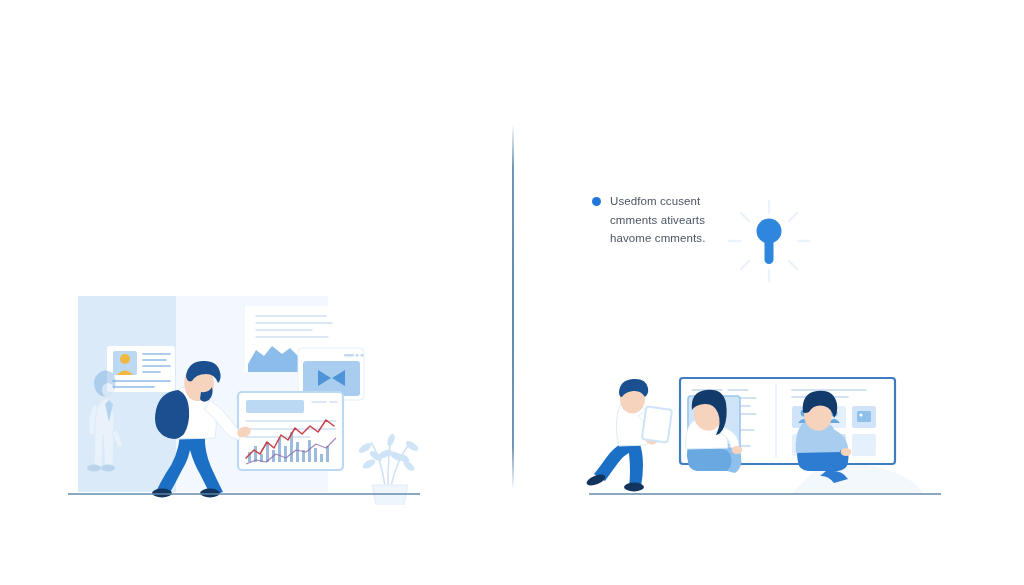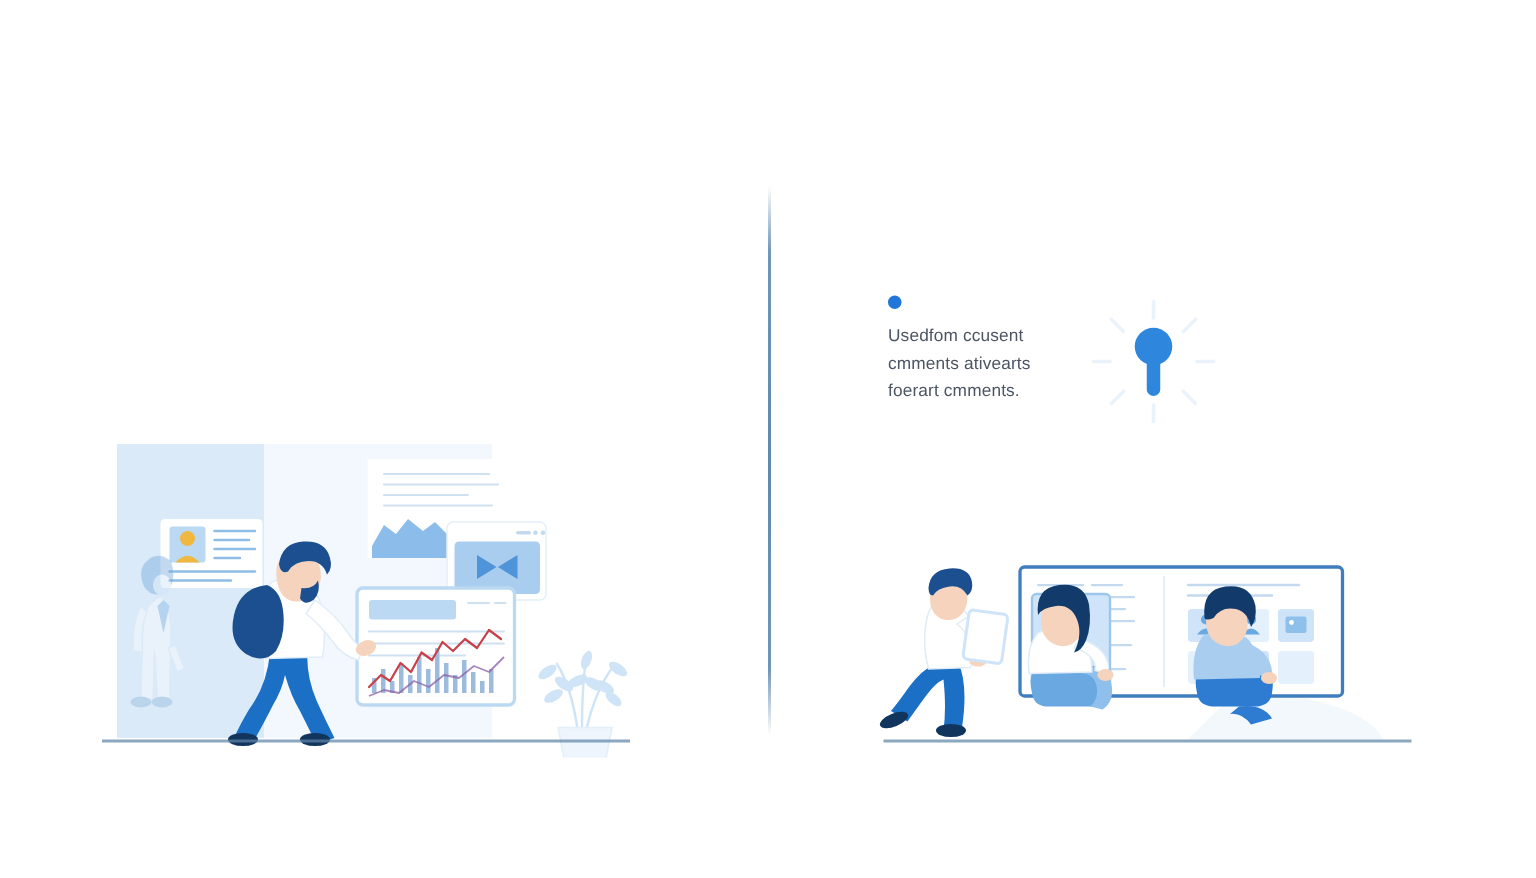--- a/index.html
+++ b/index.html
@@ -1,20 +1,20 @@
 <!DOCTYPE html>
 <html><head>
 <meta charset="utf-8">
 <title>Collaboration Illustration Slide</title>
 <style>
   html,body{margin:0;padding:0;background:#ffffff;}
   body{width:1024px;height:585px;overflow:hidden;
        font-family:"Liberation Sans","DejaVu Sans",sans-serif;}
   #stage{position:relative;width:1024px;height:585px;background:#ffffff;}
-  .abs{position:absolute;flex-direction:column;}
+  .abs{position:absolute;}
   svg{display:block;}
 
   
   #divider{left:512px;top:124px;width:2px;height:366px;
            background:linear-gradient(to bottom,
               rgba(108,150,186,0) 0%,
               rgba(85,132,172,.85) 12%,
               rgba(85,132,172,.95) 50%,
               rgba(85,132,172,.85) 88%,
               rgba(108,150,186,0) 100%);}
@@ -166,21 +166,21 @@
 
   <div class="abs ground" id="ground-left"></div>
 
   <div class="abs" id="divider"></div>
 
   <div class="abs" id="callout">
     <div id="bullet-dot"></div>
     <div id="callout-text">
       <span>Usedfom ccusent</span>
       <span>cmments ativearts</span>
-      <span>foerart cmments.</span>
+      <span>havome cmments.</span>
     </div>
   </div>
 
   <div class="abs" style="left:726px;top:198px;">
     <svg width="86" height="86" viewBox="0 0 86 86">
       <g stroke="#eaf2fb" stroke-width="2.4" stroke-linecap="round">
         <line x1="43" y1="3" x2="43" y2="14"></line>
         <line x1="43" y1="72" x2="43" y2="83"></line>
         <line x1="3" y1="43" x2="14" y2="43"></line>
         <line x1="72" y1="43" x2="83" y2="43"></line>

